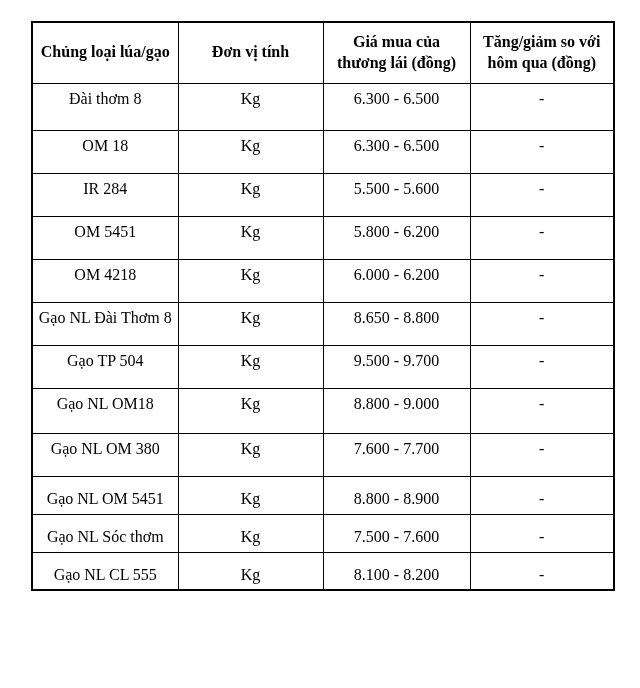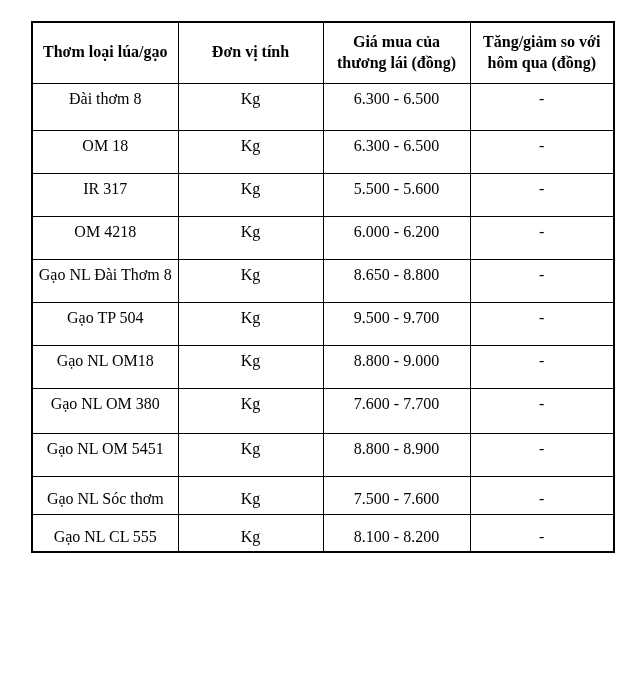--- a/index.html
+++ b/index.html
@@ -63,43 +63,49 @@
 <div class="table-wrap">
   <table>
     <colgroup>
       <col class="c1">
         <col class="c2">
         <col class="c3">
         <col class="c4">
     </colgroup>
     <thead>
       <tr>
-        <th>Thơm loại lúa/gạo</th>
+        <th>Chủng loại lúa/gạo</th>
         <th>Đơn vị tính</th>
         <th>Giá mua của thương lái (đồng)</th>
         <th>Tăng/giảm so với hôm qua (đồng)</th>
       </tr>
     </thead>
     <tbody id="table-body">
         <tr>
           <td>Đài thơm 8</td>
           <td>Kg</td>
           <td>6.300 - 6.500</td>
           <td>-</td>
         </tr>
         <tr>
           <td>OM 18</td>
           <td>Kg</td>
           <td>6.300 - 6.500</td>
           <td>-</td>
         </tr>
         <tr>
-          <td>IR 317</td>
+          <td>IR 284</td>
           <td>Kg</td>
           <td>5.500 - 5.600</td>
+          <td>-</td>
+        </tr>
+        <tr>
+          <td>OM 5451</td>
+          <td>Kg</td>
+          <td>5.800 - 6.200</td>
           <td>-</td>
         </tr>
         <tr>
           <td>OM 4218</td>
           <td>Kg</td>
           <td>6.000 - 6.200</td>
           <td>-</td>
         </tr>
         <tr>
           <td>Gạo NL Đài Thơm 8</td>

